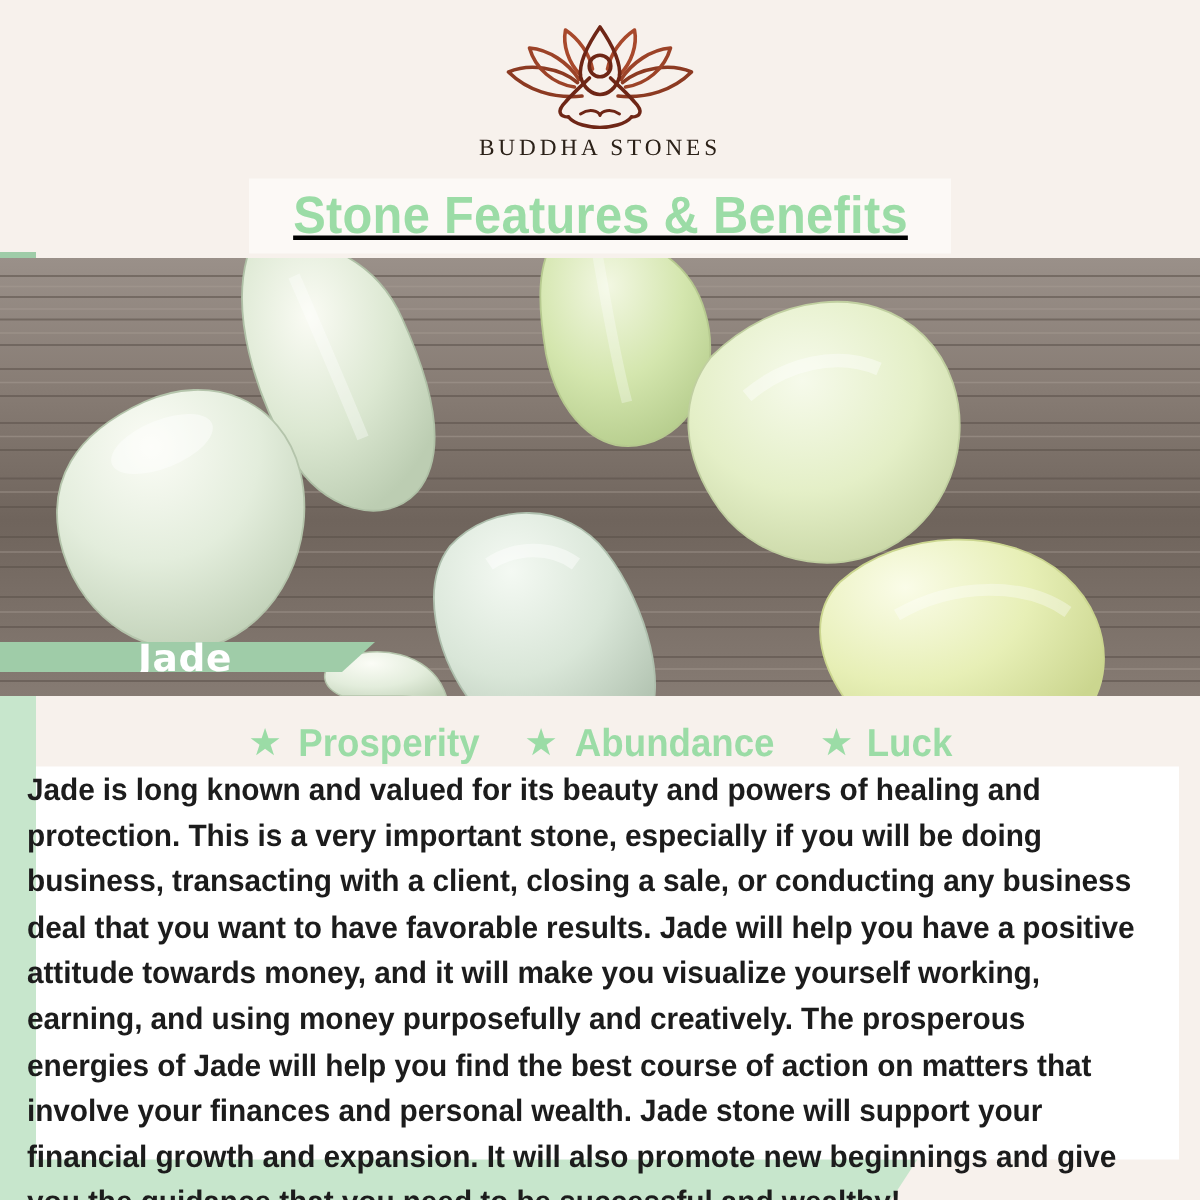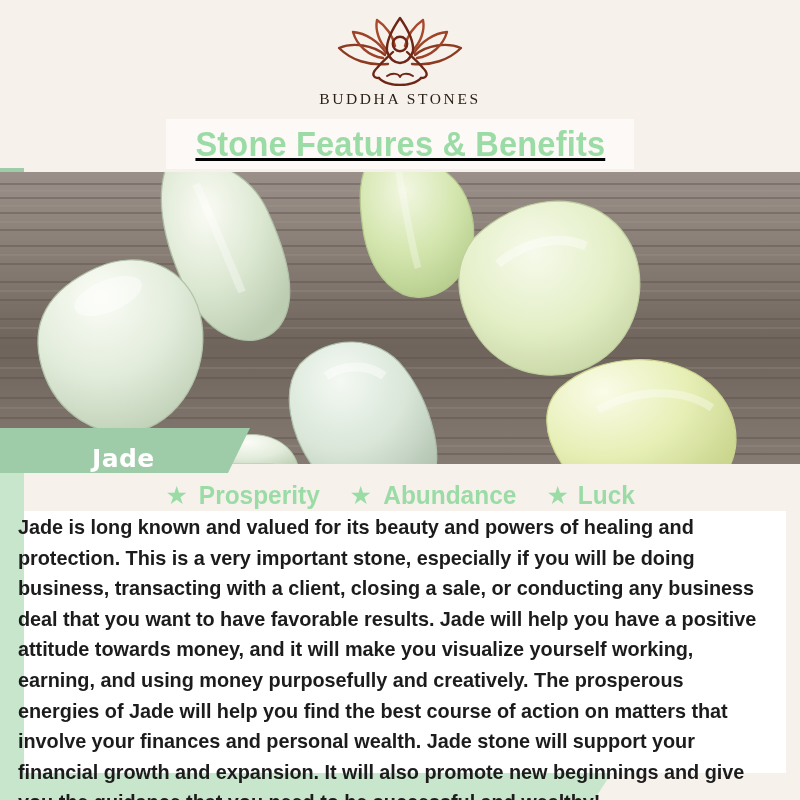--- a/index.html
+++ b/index.html
@@ -74,24 +74,24 @@
   
   .photo{
     position:absolute;left:0;top:172px;width:800px;height:292px;
     overflow:hidden;
     background:#8a8077;
   }
   .photo svg{display:block;width:800px;height:292px;}
 
   
   .stone-label{
-    position:absolute;left:0;top:428px;width:250px;height:45px;
+    position:absolute;left:0;top:428px;width:250px;height:20px;
     background:#9FCCA8;
     clip-path:polygon(0 0,100% 0,calc(100% - 22px) 100%,0 100%);
-    display:flex;align-items:flex-end;
+    display:flex;align-items:center;
   }
   .stone-label-text{
     margin-left:92px;
     color:#FFFFFF;
     font-size:25px;
     font-weight:bold;
     letter-spacing:0.4px;
     font-family:"DejaVu Sans","Liberation Sans",sans-serif;
   }
 

